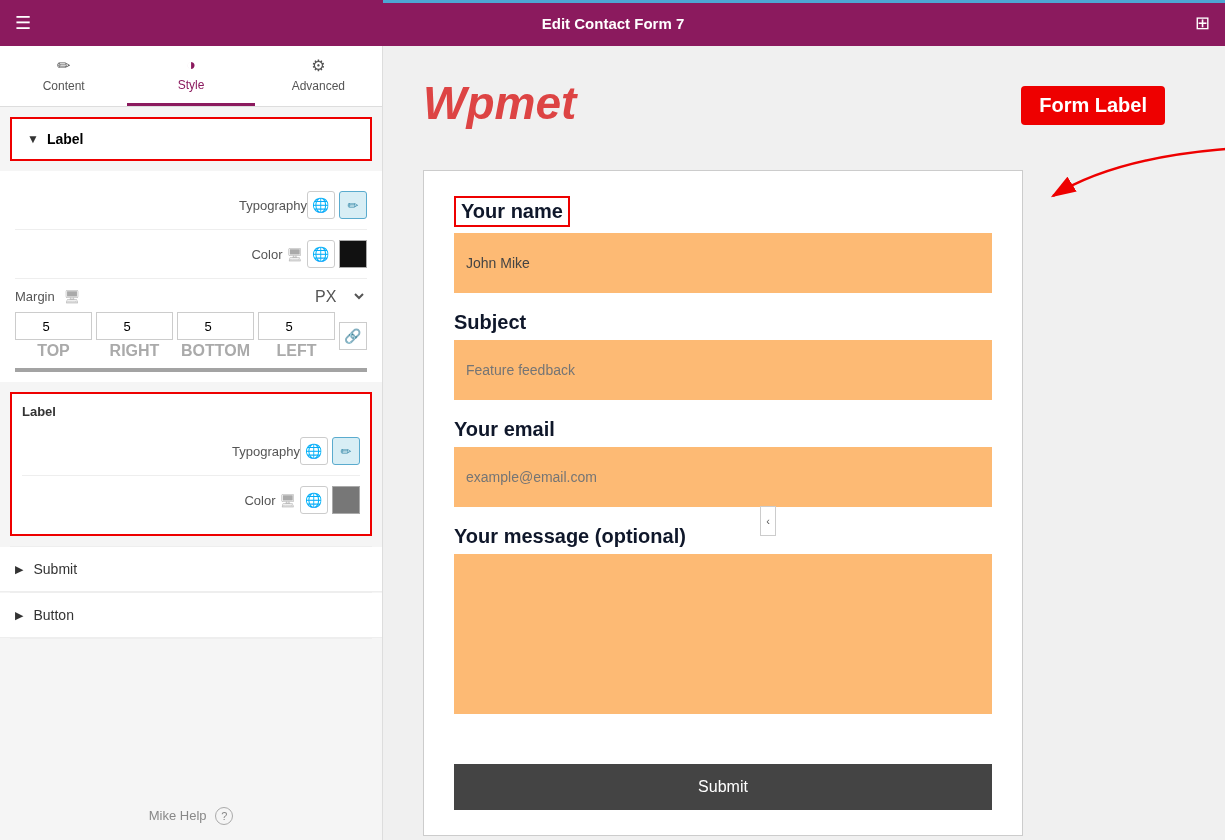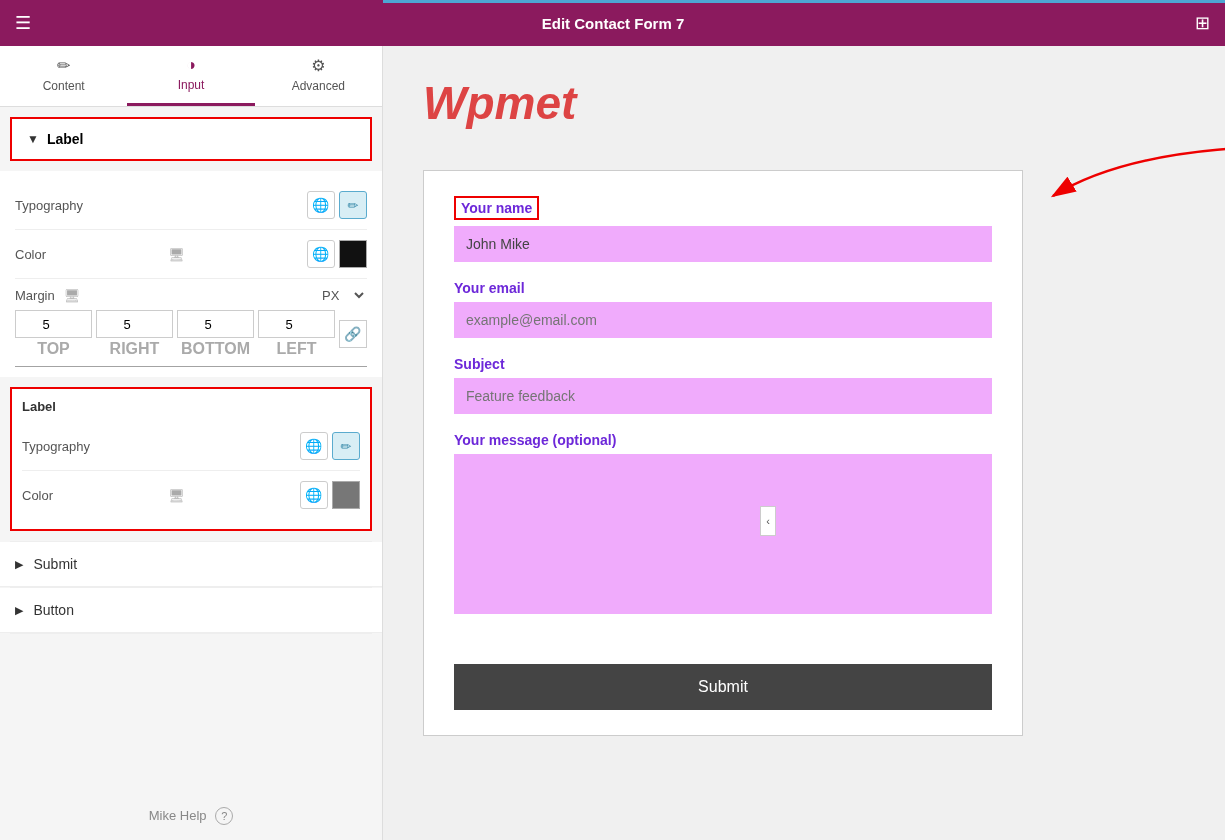--- a/index.html
+++ b/index.html
@@ -82,21 +82,21 @@
 
     .section-body {
       padding: 10px 15px;
       background: white;
     }
 
     
     .prop-row {
       display: flex;
       align-items: center;
-      justify-content: space-between;
+      justify-content: flex-end;
       padding: 10px 0;
       border-bottom: 1px solid #eee;
     }
     .prop-label { font-size: 13px; color: #555; }
     .prop-controls { display: flex; align-items: center; gap: 4px; }
 
     
     .btn-globe {
       width: 28px; height: 28px;
       border: 1px solid #ccc;
@@ -129,31 +129,31 @@
       border: 1px solid #aaa;
       cursor: pointer;
     }
 
     
     .monitor-icon { font-size: 13px; color: #aaa; margin: 0 4px; }
 
     
     .margin-row {
       padding: 8px 0;
-      border-bottom: 1px solid #a3a3a3;
+      border-bottom: 4px solid #a3a3a3;
     }
     .margin-label-row {
       display: flex;
       align-items: center;
       justify-content: space-between;
       margin-bottom: 6px;
     }
     .margin-label { font-size: 13px; color: #555; }
     .px-select {
-      font-size: 13px;
+      font-size: 16px;
       color: #555;
       border: none;
       background: transparent;
       cursor: pointer;
     }
     .margin-inputs {
       display: flex;
       gap: 4px;
       align-items: center;
     }
@@ -266,33 +266,33 @@
       padding: 25px 30px;
       max-width: 600px;
       margin-top: 30px;
       position: relative;
     }
 
     .form-group { margin-bottom: 18px; }
     .form-group label {
       display: block;
       font-weight: bold;
-      font-size: 14px;
-      color: #6d28d9;
+      font-size: 20px;
+      color: #0f172a;
       margin-bottom: 6px;
     }
     .form-group label.highlighted {
       border: 2px solid #e00;
       padding: 2px 5px;
       display: inline-block;
     }
     .form-group input, .form-group textarea {
       width: 100%;
-      padding: 10px 12px;
-      background: #f0abfc;
+      padding: 22px 12px;
+      background: #fdba74;
       border: none;
       font-size: 14px;
       color: #444;
       outline: none;
     }
     .form-group textarea {
       height: 160px;
       resize: none;
     }
 
@@ -346,21 +346,21 @@
 
   <div class="left-panel">
 
     <div class="tabs">
       <div class="tab">
         <span class="tab-icon">✏</span>
         <span>Content</span>
       </div>
       <div class="tab active">
         <span class="tab-icon">◑</span>
-        <span>Input</span>
+        <span>Style</span>
       </div>
       <div class="tab">
         <span class="tab-icon">⚙</span>
         <span>Advanced</span>
       </div>
     </div>
 
     <div class="panel-content">
 
       <div class="section-header">
@@ -465,20 +465,21 @@
       <span>Mike Help</span>
       <span class="help-circle">?</span>
     </div>
 
   </div>
 
   <div class="right-area">
 
     <div class="wpmet-title">Wpmet</div>
 
+    <div class="form-label-badge">Form Label</div>
 
     <div style="position:absolute; top:198px; left:370px; display:flex; align-items:center; gap:6px;">
       <svg width="80" height="20">
         <defs>
             <marker id="ah1" markerWidth="8" markerHeight="8" refX="6" refY="3" orient="auto">
               <path d="M0,0 L0,6 L8,3 z" fill="#e00"></path>
             </marker>
           </defs>
         <line x1="75" y1="10" x2="5" y2="10" stroke="#e00" stroke-width="2" marker-end="url(#ah1)"></line>
       </svg>
@@ -531,27 +532,27 @@
     </svg>
 
     <div class="contact-form-wrap">
 
       <div class="form-group">
         <label class="highlighted">Your name</label>
         <input type="text" value="John Mike" style="">
       </div>
 
       <div class="form-group">
+        <label>Subject</label>
+        <input type="text" placeholder="Feature feedback" style="">
+      </div>
+
+      <div class="form-group">
         <label>Your email</label>
         <input type="text" placeholder="example@email.com" style="">
-      </div>
-
-      <div class="form-group">
-        <label>Subject</label>
-        <input type="text" placeholder="Feature feedback" style="">
       </div>
 
       <div class="form-group">
         <label>Your message (optional)</label>
         <textarea style=""></textarea>
       </div>
 
       <button class="submit-btn">Submit</button>
 
     </div>

